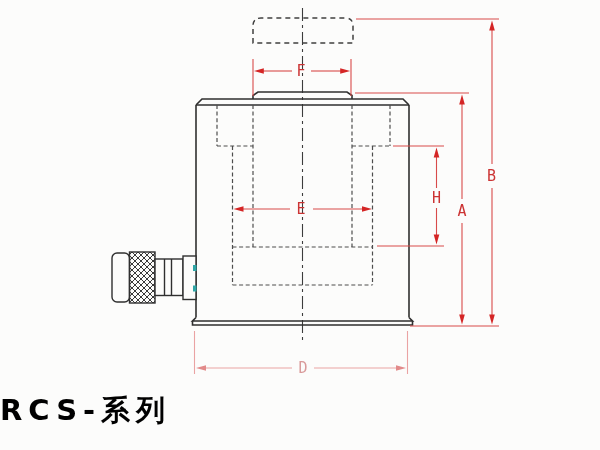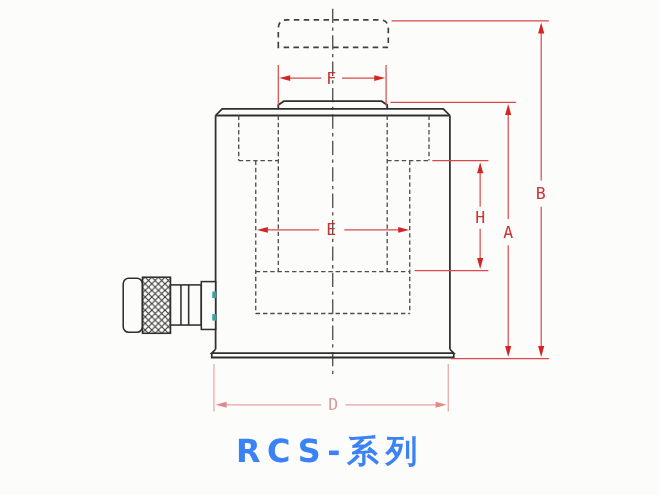--- a/index.html
+++ b/index.html
@@ -7,23 +7,23 @@
     position:relative;width:600px;height:450px;background:#fcfcfb;
     font-family:"DejaVu Sans","Liberation Sans",sans-serif;overflow:hidden;
   }
   .drawing-svg{position:absolute;left:0;top:0;}
   .dim-label{
     font-family:"DejaVu Sans Mono","Liberation Mono",monospace;
     font-size:15px;fill:#cc3434;
   }
   .dim-label-faded{fill:#d99a9a;}
   .series-title{
-    position:absolute;left:0;top:391px;width:600px;text-align:center;
+    position:absolute;left:0;top:391px;width:600px;
     font-family:"DejaVu Sans","Liberation Sans",sans-serif;
-    font-size:29px;font-weight:bold;color:#3b82f6;letter-spacing:6px;
+    font-size:29px;font-weight:bold;color:#000000;letter-spacing:6px;
   }
 </style>
 </head>
 <body>
 
 <div class="canvas">
 
   <svg class="drawing-svg" width="600" height="450" viewBox="0 0 600 450">
 
     <defs>

